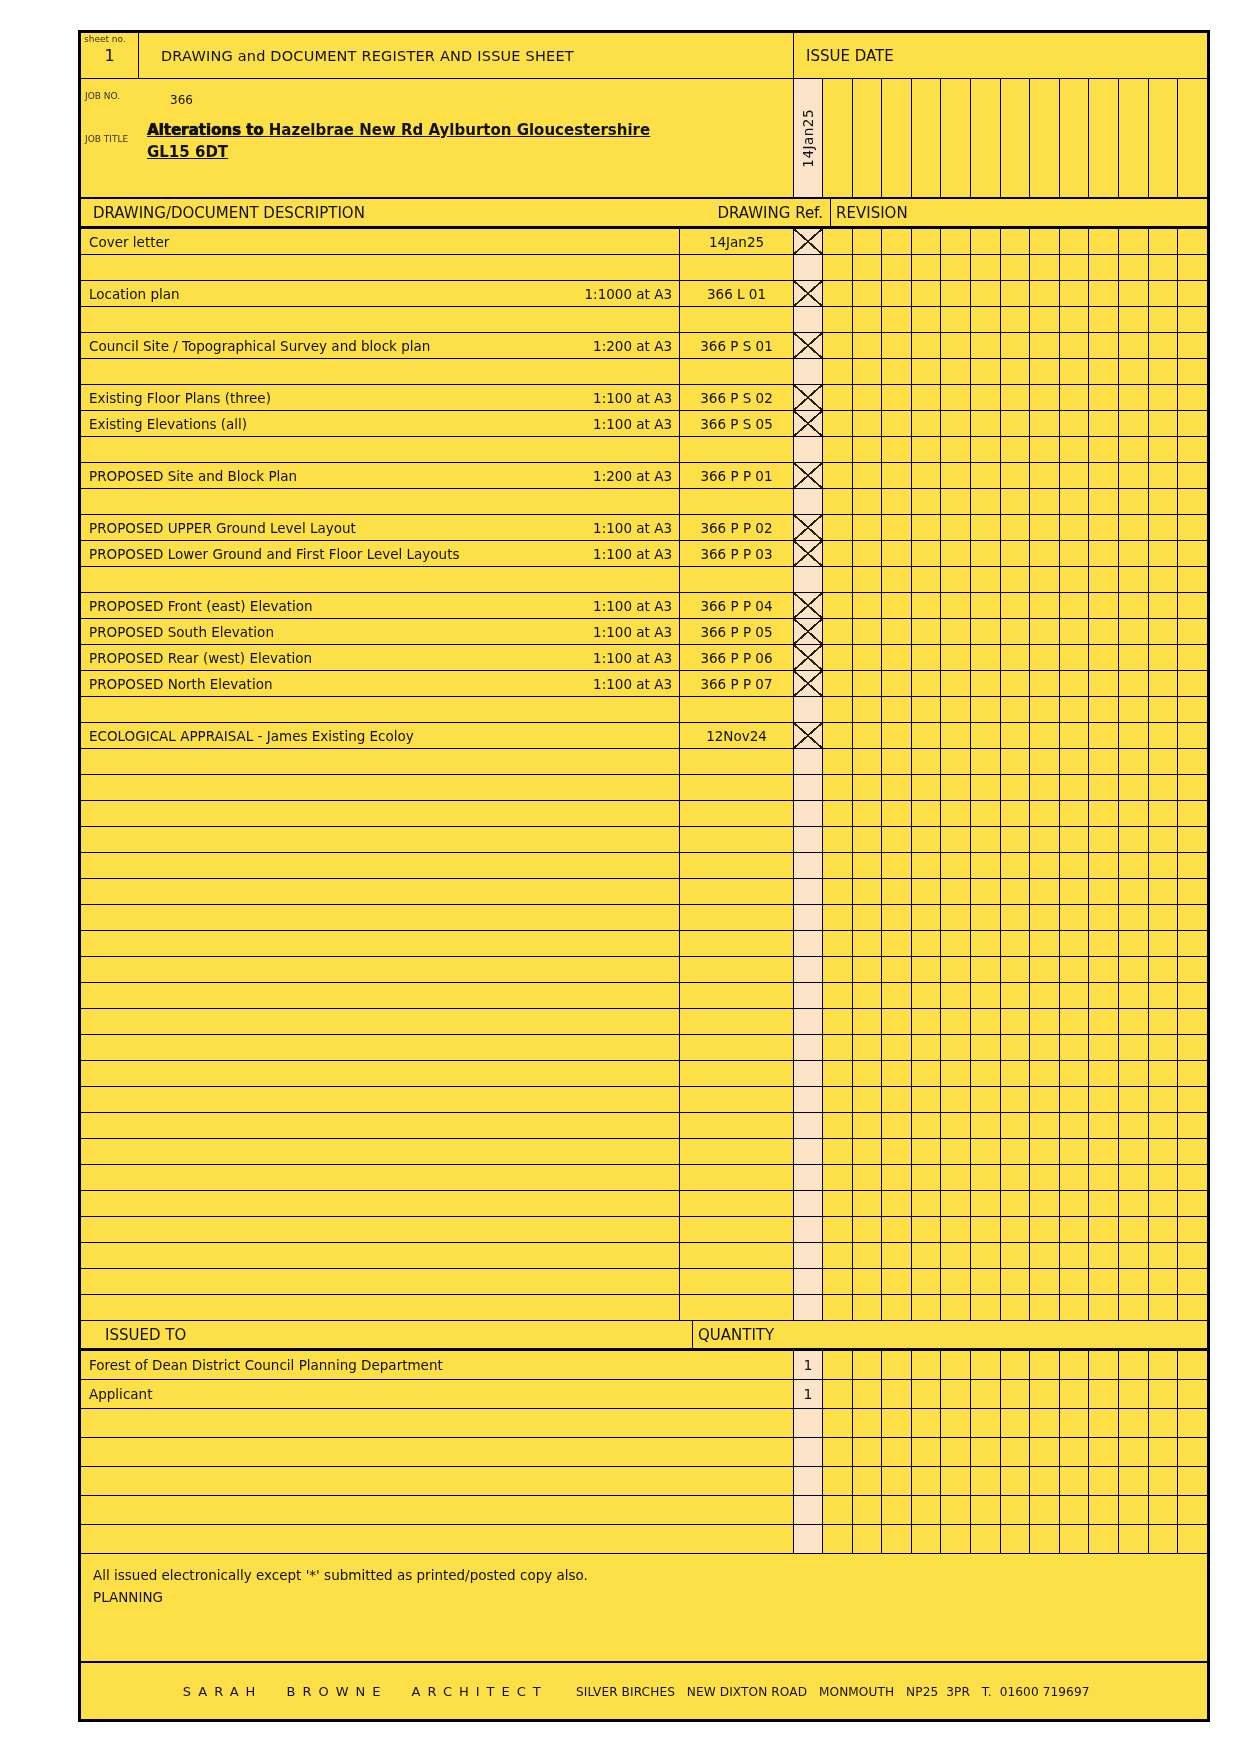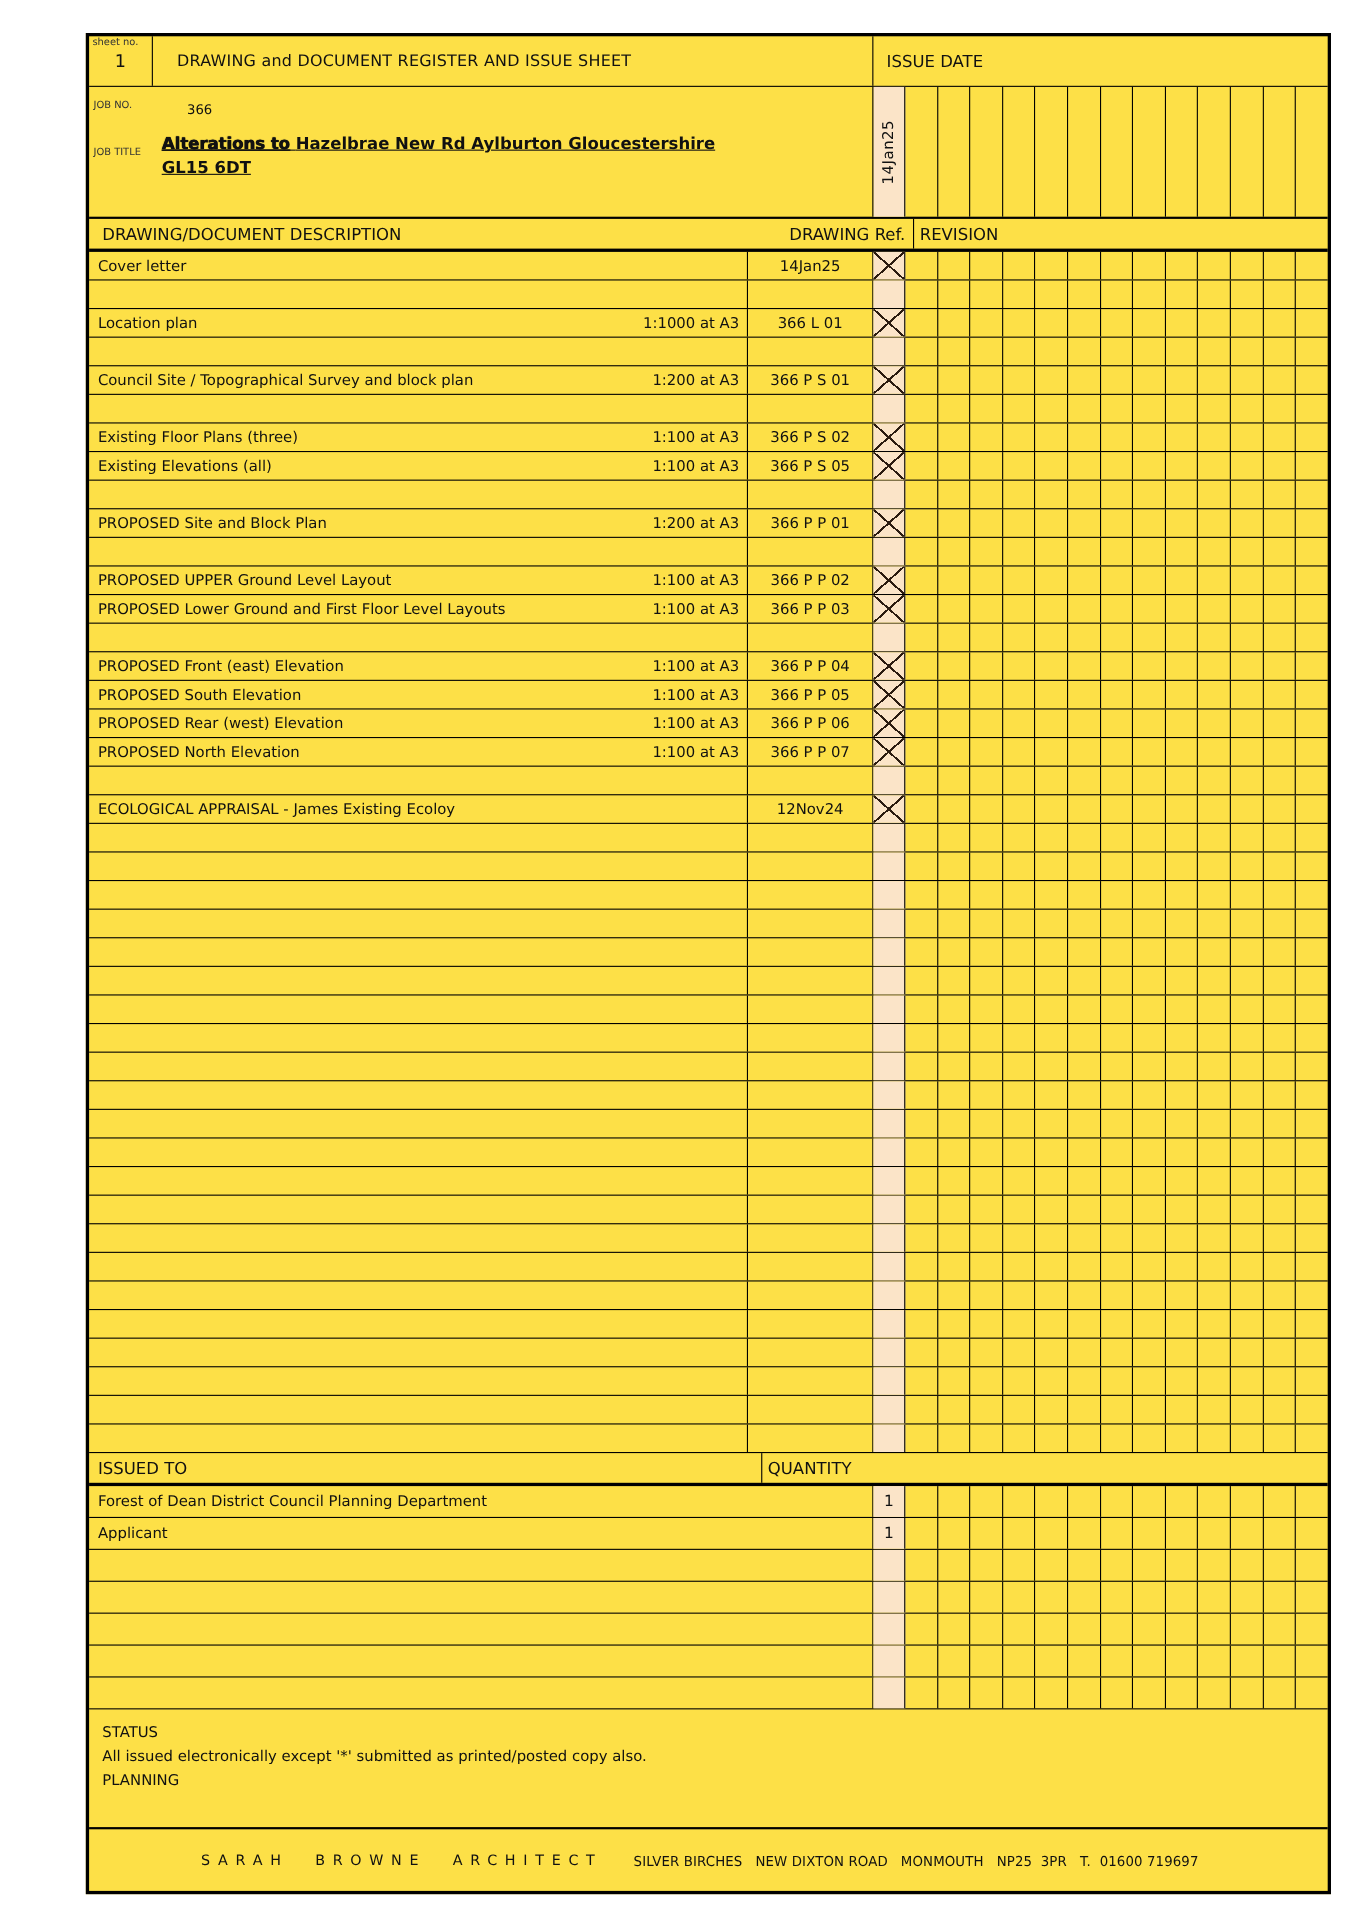--- a/index.html
+++ b/index.html
@@ -48,21 +48,21 @@
   .rc.hl { flex:0 0 29px; }
   .rc.last { border-right:none; }
   .xmark {
     background-image:
       linear-gradient(to top right,  transparent calc(50% - 0.9px), var(--xm) calc(50% - 0.9px), var(--xm) calc(50% + 0.9px), transparent calc(50% + 0.9px)),
       linear-gradient(to bottom right, transparent calc(50% - 0.9px), var(--xm) calc(50% - 0.9px), var(--xm) calc(50% + 0.9px), transparent calc(50% + 0.9px));
     background-color:var(--hl);
   }
   
   .issuedheader { display:flex; height:30px; border-bottom:3px solid #000; flex:0 0 auto; font-size:15px; }
-  .ih-left { width:612px; border-right:1px solid #000; display:flex; align-items:center; padding-left:8px; }
+  .ih-left { width:612px; border-right:1px solid #000; display:flex; align-items:center; padding-left:24px; }
   .ih-right { width:413px; display:flex; align-items:center; padding-left:5px; }
   .irow { display:flex; height:29px; border-bottom:1px solid #000; flex:0 0 auto; }
   .iname { width:713px; border-right:1px solid #000; display:flex; align-items:center; padding-left:8px; font-size:13.5px; }
   .iqty { display:flex; align-items:center; justify-content:center; font-size:14px; }
   
   .statusbox { height:109px; border-bottom:2px solid #000; flex:0 0 auto; padding:10px 12px; font-size:13.5px; line-height:22px; }
   .footerbox { flex:1 1 auto; display:flex; align-items:center; justify-content:center; gap:28px; white-space:pre; }
   .arch { font-size:13px; letter-spacing:7px; word-spacing:13px; }
   .addr { font-size:12.5px; letter-spacing:0.1px; transform:scaleX(0.97); transform-origin:left center; }
 </style>
@@ -1219,21 +1219,20 @@
           <div class="rc iqty"></div>
           <div class="rc iqty"></div>
           <div class="rc iqty"></div>
           <div class="rc iqty"></div>
           <div class="rc iqty last"></div>
         </div>
       </div>
     </div>
 
   <div class="statusbox">
-    <div>STATUS</div>
     <div>All issued electronically except '*' submitted as printed/posted copy also.</div>
     <div>PLANNING</div>
   </div>
 
   <div class="footerbox">
     <span class="arch">SARAH BROWNE ARCHITECT</span>
     <span class="addr">SILVER BIRCHES   NEW DIXTON ROAD   MONMOUTH   NP25  3PR   T.  01600 719697</span>
   </div>
 
 </div>

